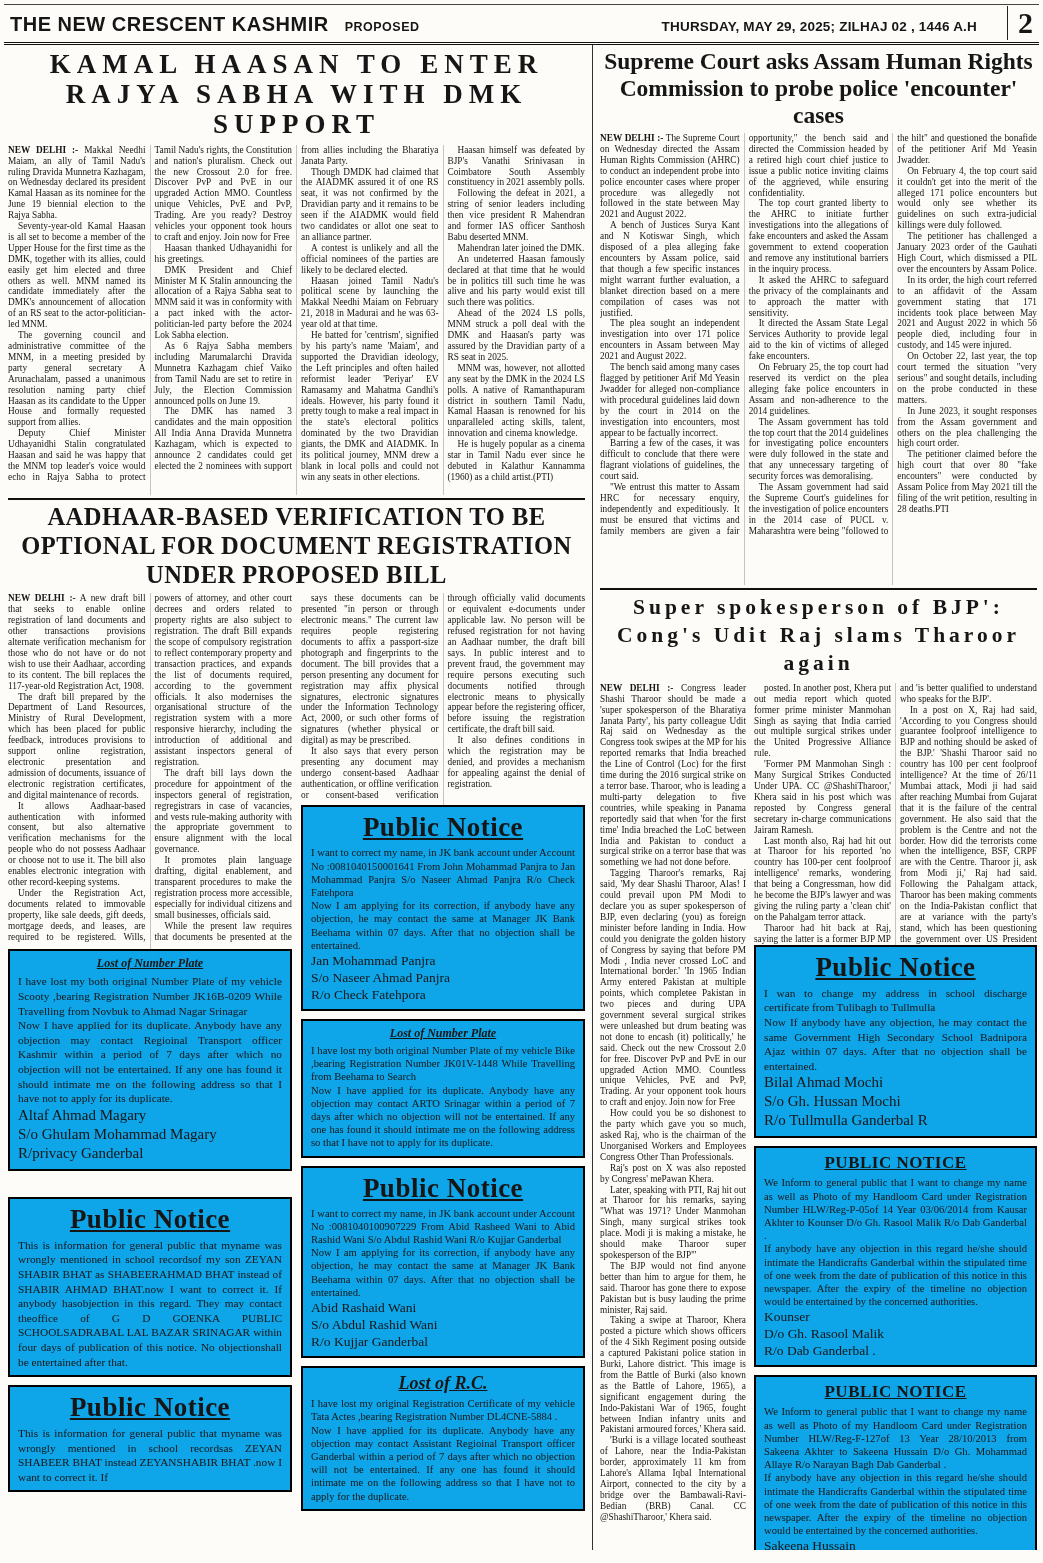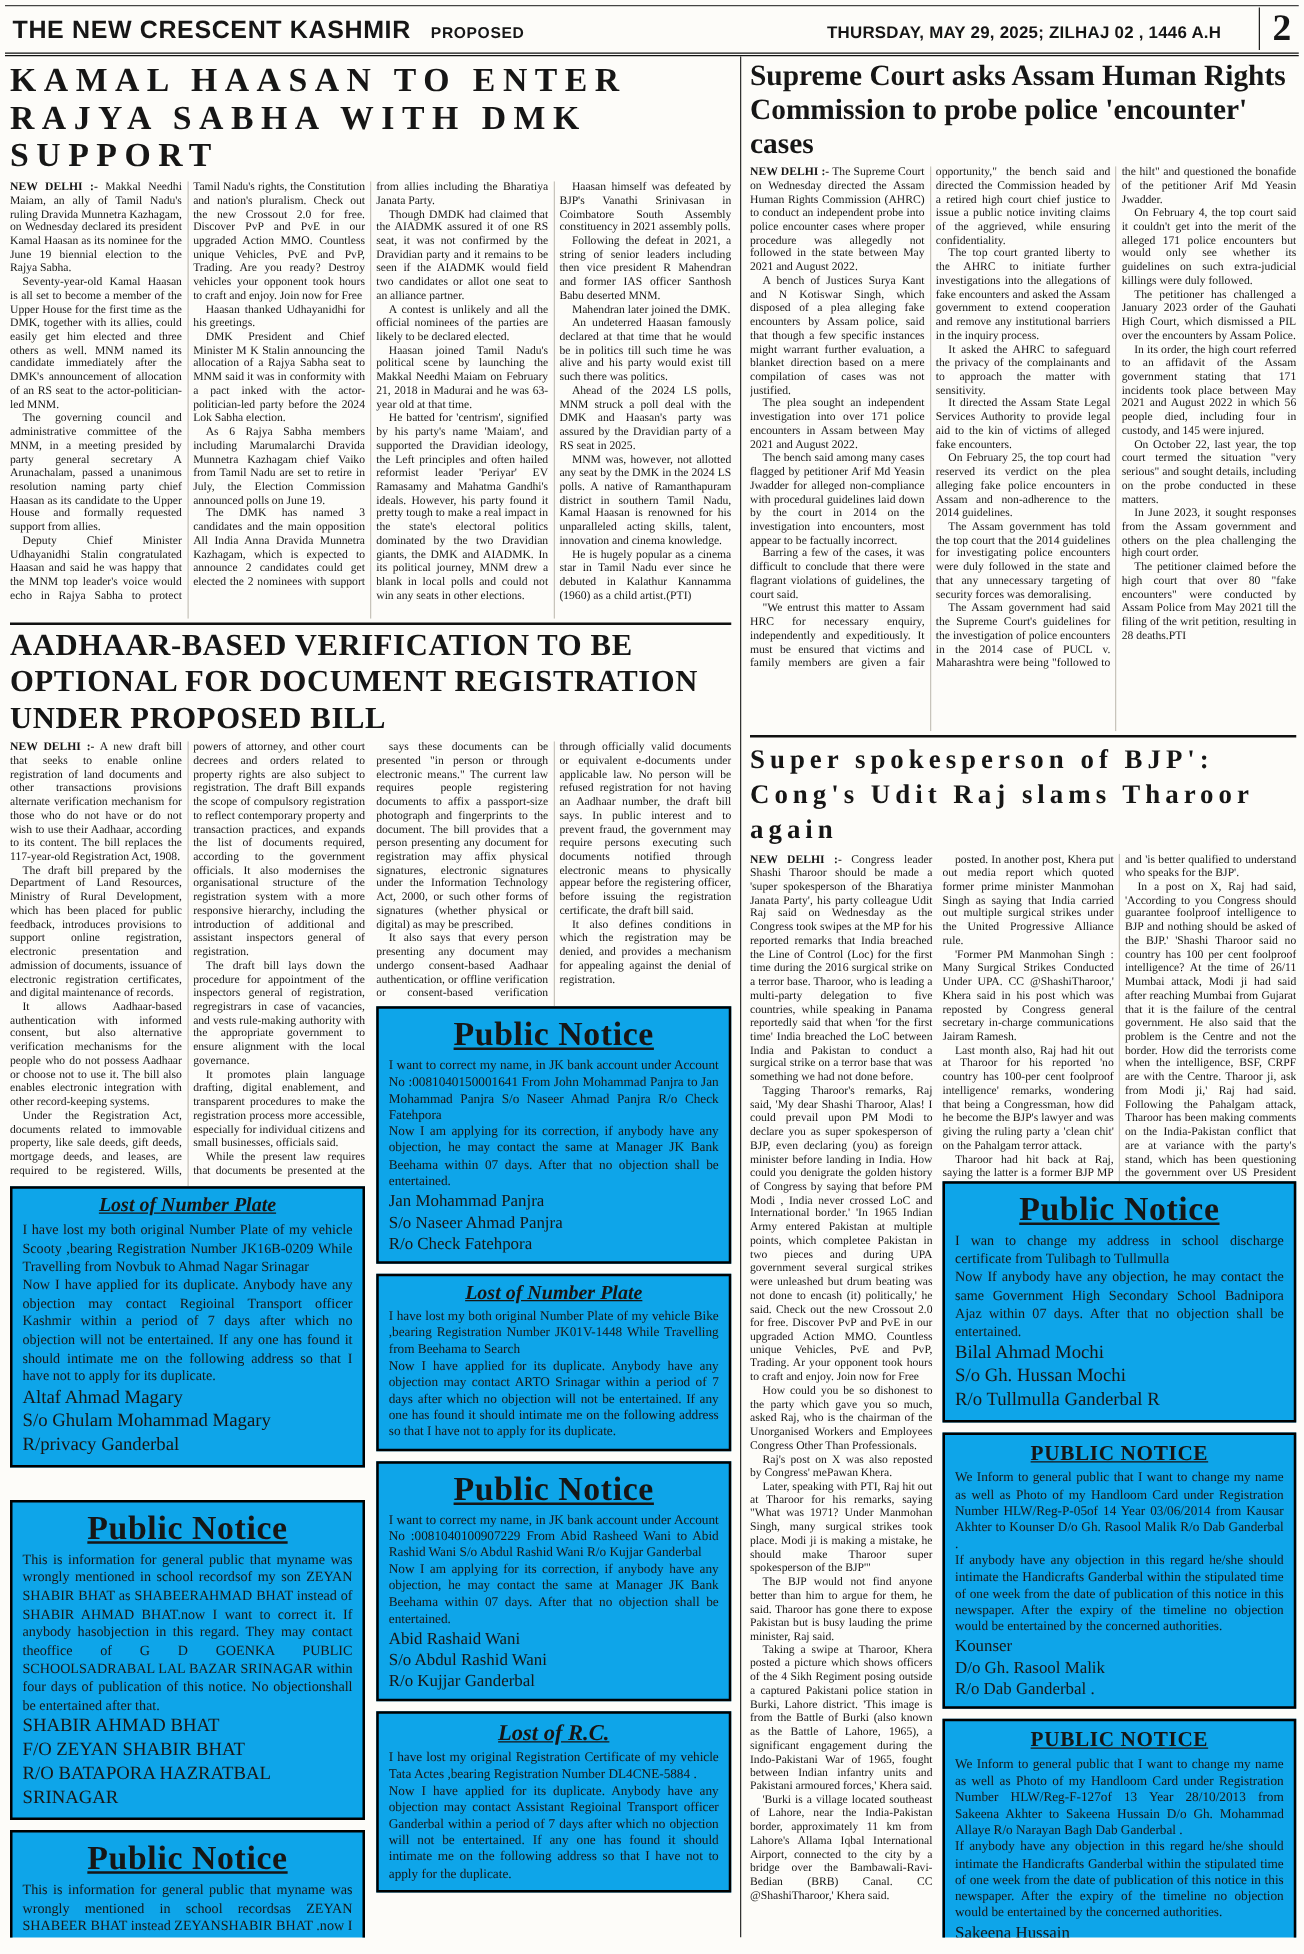--- a/index.html
+++ b/index.html
@@ -19,21 +19,21 @@
   .dateline-hdr { font-family:"Liberation Sans", sans-serif; font-weight:bold; font-size:13.5px; margin-left:auto; margin-right:60px; letter-spacing:.2px; }
   .pgwrap { position:absolute; right:10px; top:6px; display:flex; align-items:center; }
   .pgbar { width:1px; height:34px; background:#222; margin-right:10px; }
   .pgno { font-family:"Liberation Serif", serif; font-weight:bold; font-size:30px; line-height:1; }
 
   
   .content { display:flex; align-items:stretch; height:1505px; overflow:hidden; }
   .half-left { width:588px; padding:2px 7px 0 4px; }
   .half-right { width:447px; padding:2px 2px 0 7px; border-left:1px solid #333; }
 
-  h1,h2 { margin:0; text-align:left; font-family:"Liberation Serif", serif; }
+  h1,h2 { margin:0; text-align:center; font-family:"Liberation Serif", serif; }
   .hl-kamal   { font-size:27px; line-height:1.12; font-weight:600; letter-spacing:6px; margin:2px 0 5px; }
   .hl-supreme { font-size:23.5px; line-height:1.15; font-weight:600; margin:1px 0 4px; }
   .hl-aadhaar { font-size:24.5px; line-height:1.18; font-weight:bold; letter-spacing:.5px; margin:3px 0 4px; }
   .hl-udit    { font-size:21.5px; line-height:1.3; font-weight:600; letter-spacing:4px; margin:4px 0 5px; }
 
   .rule { border:none; border-top:2px solid #111; margin:3px 0 3px; }
 
   .flow { font-size:9.3px; line-height:10.9px; text-align:justify; overflow:hidden;
           column-gap:9px; column-rule:1px solid #c8c4bb; }
   .cols4 { column-count:4; }
@@ -52,21 +52,21 @@
 
   .aadh-zone { display:flex; gap:9px; }
   .aadh-zone > div { width:50%; }
   .udit-zone { display:flex; gap:8px; }
   .uz-left  { width:146px; }
   .uz-right { flex:1; }
 
   
   .notice { border:2px solid #000; background:#0ea5e9; padding:5px 8px 6px; margin:0 0 8px; overflow:hidden; }
   .notice h3 { margin:0 0 3px; text-align:center; text-decoration:underline; }
-  .nt-lost   { font-style:italic; font-weight:bold; font-size:16px; }
+  .nt-lost   { font-style:italic; font-weight:bold; font-size:12px; }
   .nt-public { font-weight:bold; font-size:27px; letter-spacing:.5px; }
   .nt-caps   { font-weight:bold; font-size:17px; letter-spacing:.5px; }
   .nt-rc     { font-style:italic; font-weight:bold; font-size:18px; }
   .nbody p { margin:0; text-indent:0; text-align:justify; font-size:10.6px; line-height:13.2px; }
   .nbody.big p { font-size:11.3px; line-height:14.6px; }
   .nsig p { margin:0; text-align:left; font-weight:normal; font-size:13.5px; line-height:17px; }
   .nsig.big p { font-size:15px; line-height:19px; }
   .gap-lg { height:18px; }
 </style>
 </head>
@@ -146,25 +146,20 @@
               </div>
           </section>
 
           <div class="gap-lg"></div>
 
           <section class="notice">
             <h3 class="nt-public">Public Notice</h3>
             <div class="nbody big">
                 <p>This is information for general public that myname was wrongly mentioned in school recordsof my son ZEYAN SHABIR BHAT as SHABEERAHMAD BHAT instead of SHABIR AHMAD BHAT.now I want to correct it. If anybody hasobjection in this regard. They may contact theoffice of G D GOENKA PUBLIC SCHOOLSADRABAL LAL BAZAR SRINAGAR within four days of publication of this notice. No objectionshall be entertained after that.</p>
               </div>
-            <div class="nsig big">
-                <p>SHABIR AHMAD BHAT</p>
-                <p>F/O ZEYAN SHABIR BHAT</p>
-                <p>R/O BATAPORA HAZRATBAL SRINAGAR</p>
-              </div>
           </section>
 
           <section class="notice">
             <h3 class="nt-public">Public Notice</h3>
             <div class="nbody big">
                 <p>This is information for general public that myname was wrongly mentioned in school recordsas ZEYAN SHABEER BHAT instead ZEYANSHABIR BHAT .now I want to correct it. If</p>
               </div>
 
           </section>
         </div>

